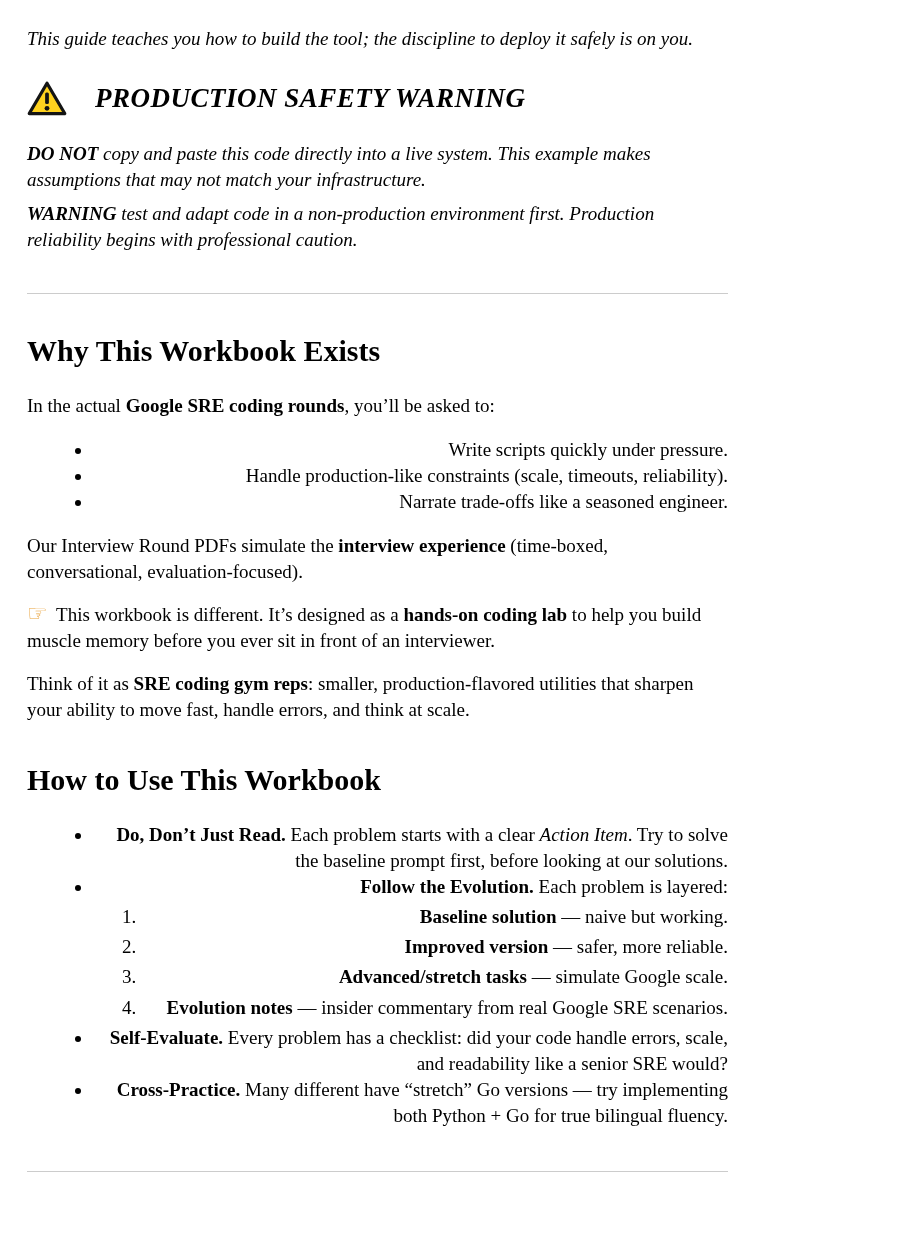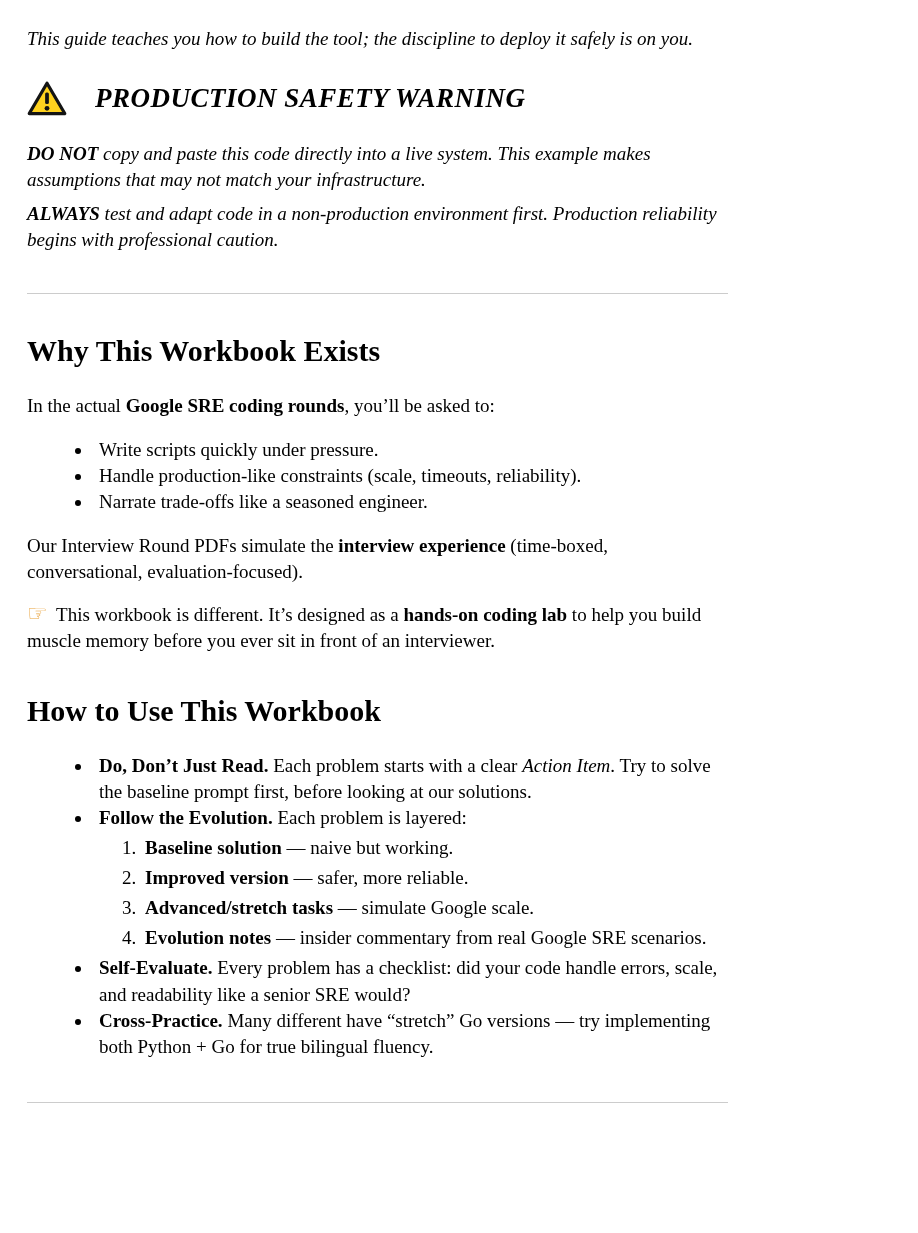--- a/index.html
+++ b/index.html
@@ -41,21 +41,21 @@
   }
   hr.divider-bottom {
     border: 0;
     border-top: 1px solid #cccccc;
     margin: 42px 0 6px 0;
   }
   ul.doc-list {
     margin: 18px 0;
     padding-left: 66px;
   }
-  ul.doc-list > li { margin: 0 0; padding-left: 6px; }
+  ul.doc-list > li { margin: 0 0; padding-left: 6px; text-align: right; }
   ol.evolution-list {
     margin: 3px 0 3px 0;
     padding-left: 42px;
   }
   ol.evolution-list > li { margin: 4px 0; padding-left: 4px; }
   .finger-icon {
     color: #e8a33d;
     font-style: normal;
     font-size: 23px;
     line-height: 1;
@@ -76,39 +76,40 @@
           <path d="M16 1.8 L30.2 26 L1.8 26 Z" fill="#FFD21E" stroke="#141414" stroke-width="2.6" stroke-linejoin="round"></path>
           <rect x="14.5" y="9.2" width="3" height="9.2" rx="1.2" fill="#141414"></rect>
           <circle cx="16" cy="21.8" r="1.9" fill="#141414"></circle>
         </svg>
       </span>
       <span>PRODUCTION SAFETY WARNING</span>
     </div>
 
     <p class="italic"><strong>DO NOT</strong><span> copy and paste this code directly into a live system. This example makes assumptions that may not match your infrastructure.</span></p>
 
-    <p class="italic"><strong>ALWAYS</strong><span> test and adapt code in a non-production environment first. Production reliability begins with professional caution.</span></p>
+    <p class="italic"><strong>WARNING</strong><span> test and adapt code in a non-production environment first. Production reliability begins with professional caution.</span></p>
   </div>
 
   <hr class="divider">
 
   <h1>Why This Workbook Exists</h1>
 
   <p><span>In the actual </span><strong>Google SRE coding rounds</strong><span>, you’ll be asked to:</span></p>
 
   <ul class="doc-list">
     <li>Write scripts quickly under pressure.</li>
     <li>Handle production-like constraints (scale, timeouts, reliability).</li>
     <li>Narrate trade-offs like a seasoned engineer.</li>
   </ul>
 
   <p><span>Our Interview Round PDFs simulate the </span><strong>interview experience</strong><span> (time-boxed, conversational, evaluation-focused).</span></p>
 
   <p><span class="finger-icon">☞</span><span> This workbook is different. It’s designed as a </span><strong>hands-on coding lab</strong><span> to help you build muscle memory before you ever sit in front of an interviewer.</span></p>
 
+  <p><span>Think of it as </span><strong>SRE coding gym reps</strong><span>: smaller, production-flavored utilities that sharpen your ability to move fast, handle errors, and think at scale.</span></p>
 
   <h1>How to Use This Workbook</h1>
 
   <ul class="doc-list">
 
     <li><strong>Do, Don’t Just Read.</strong><span> Each problem starts with a clear </span><em>Action Item</em><span>. Try to solve the baseline prompt first, before looking at our solutions.</span></li>
 
     <li><strong>Follow the Evolution.</strong><span> Each problem is layered:</span>
       <ol class="evolution-list">
         <li><strong>Baseline solution</strong><span> — naive but working.</span></li>

